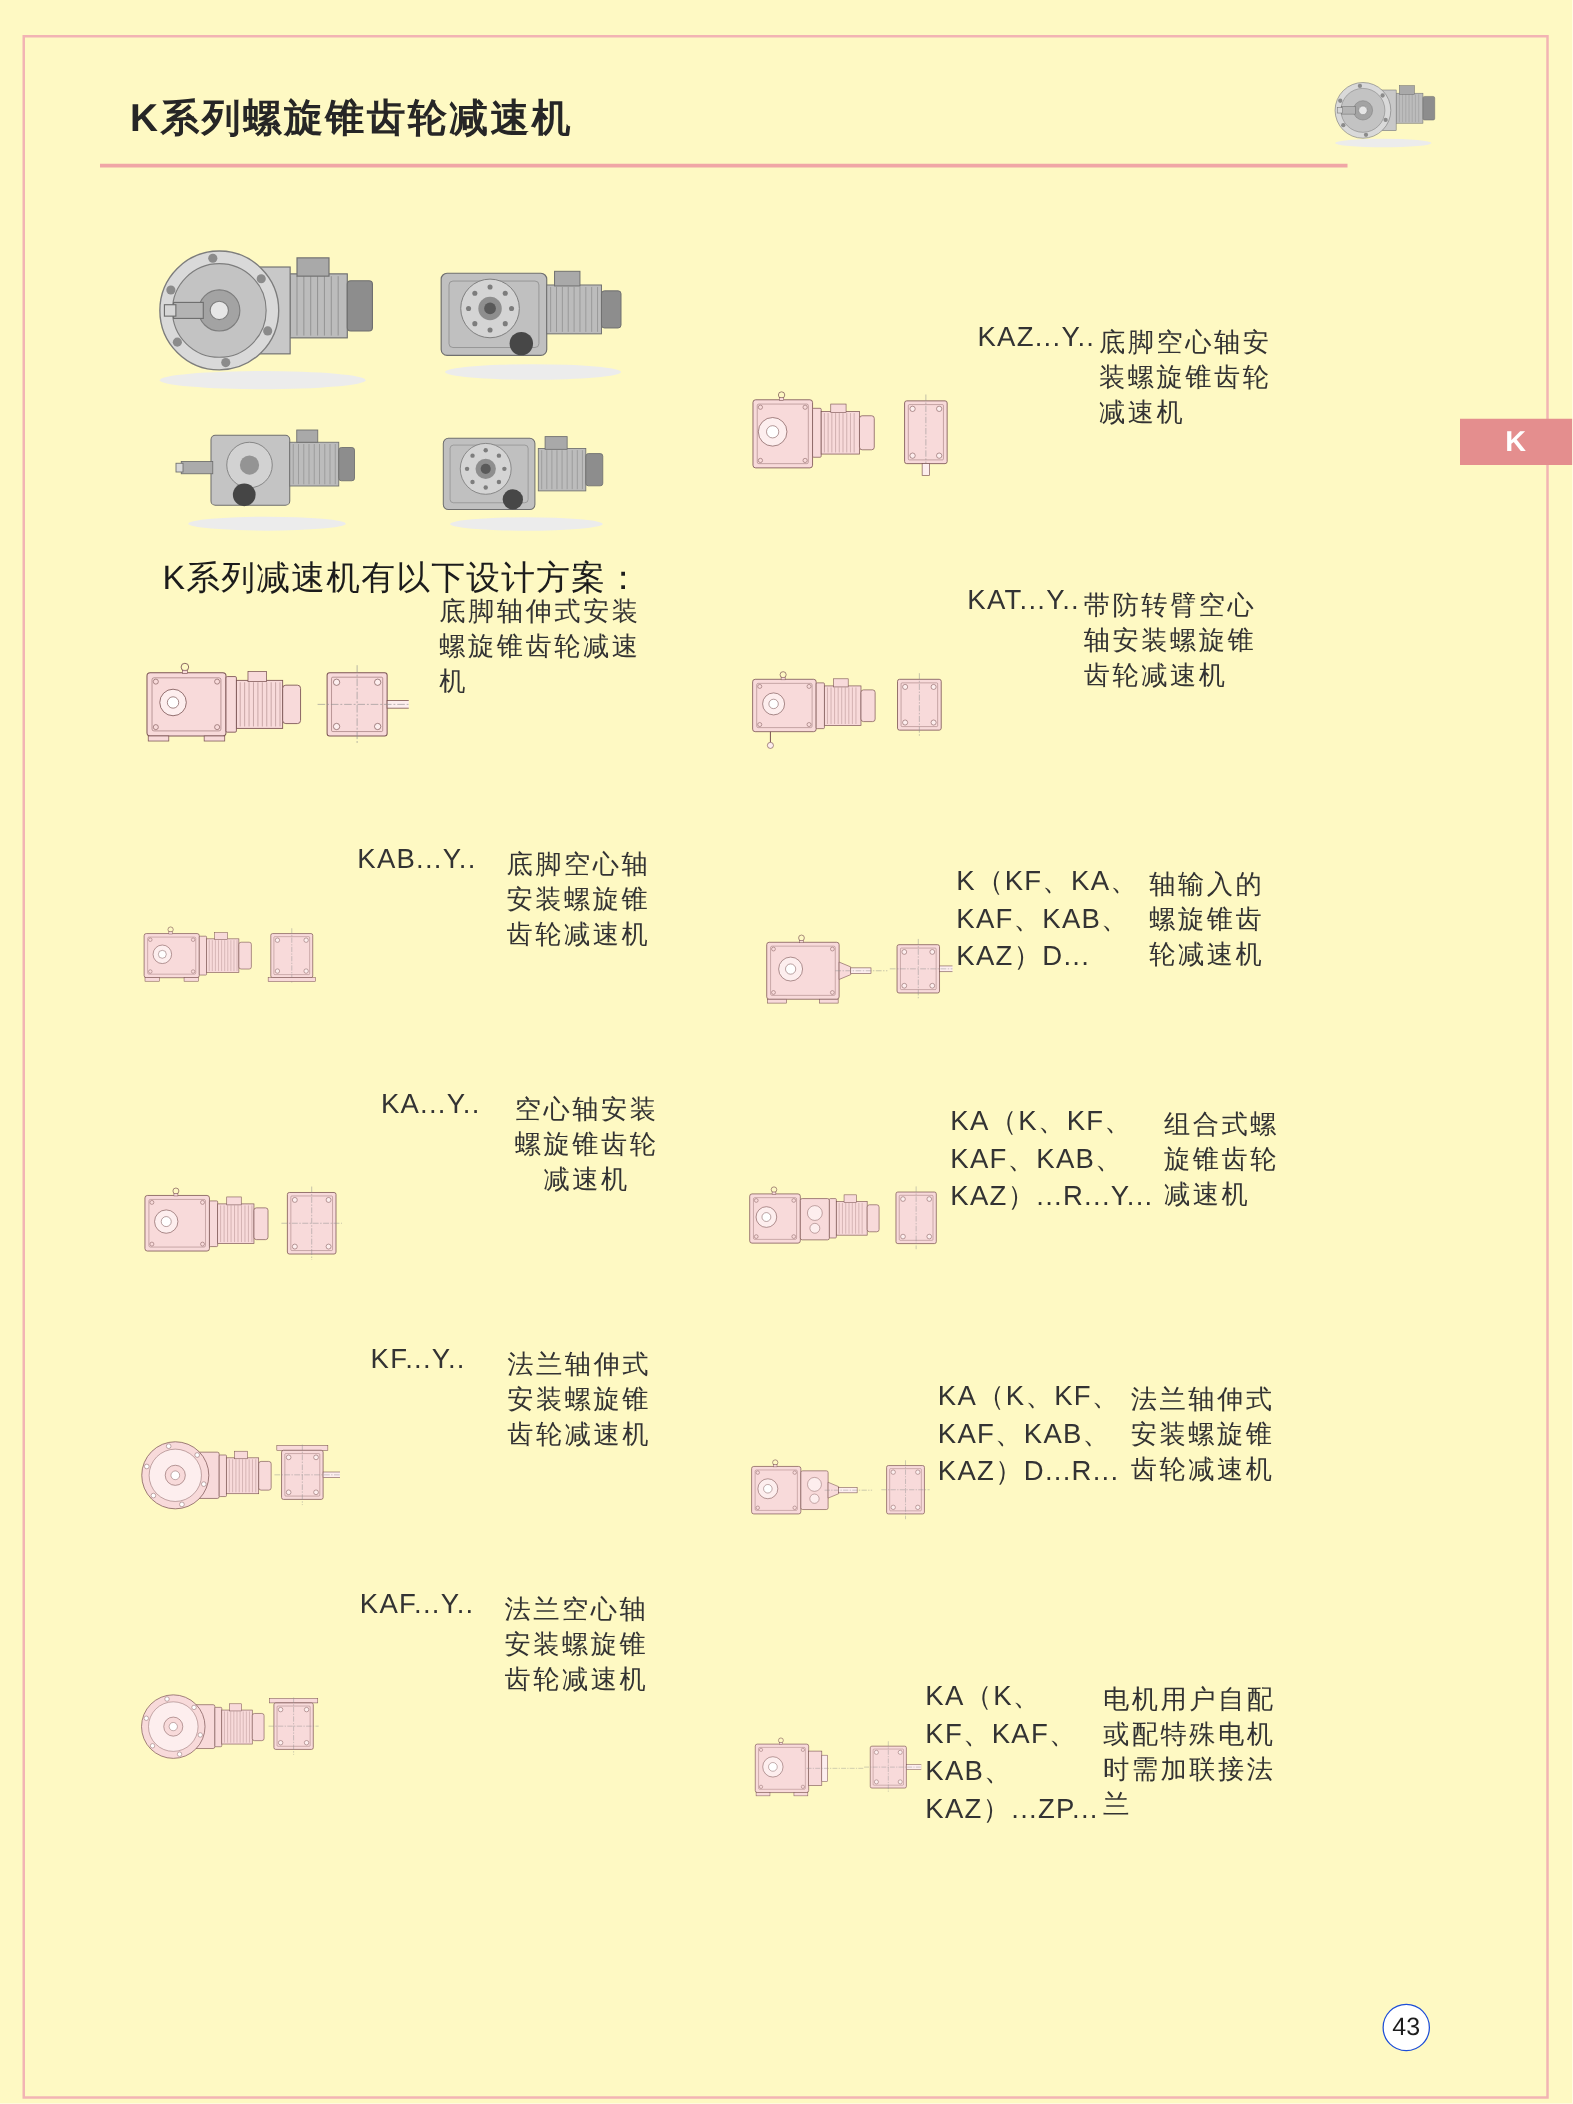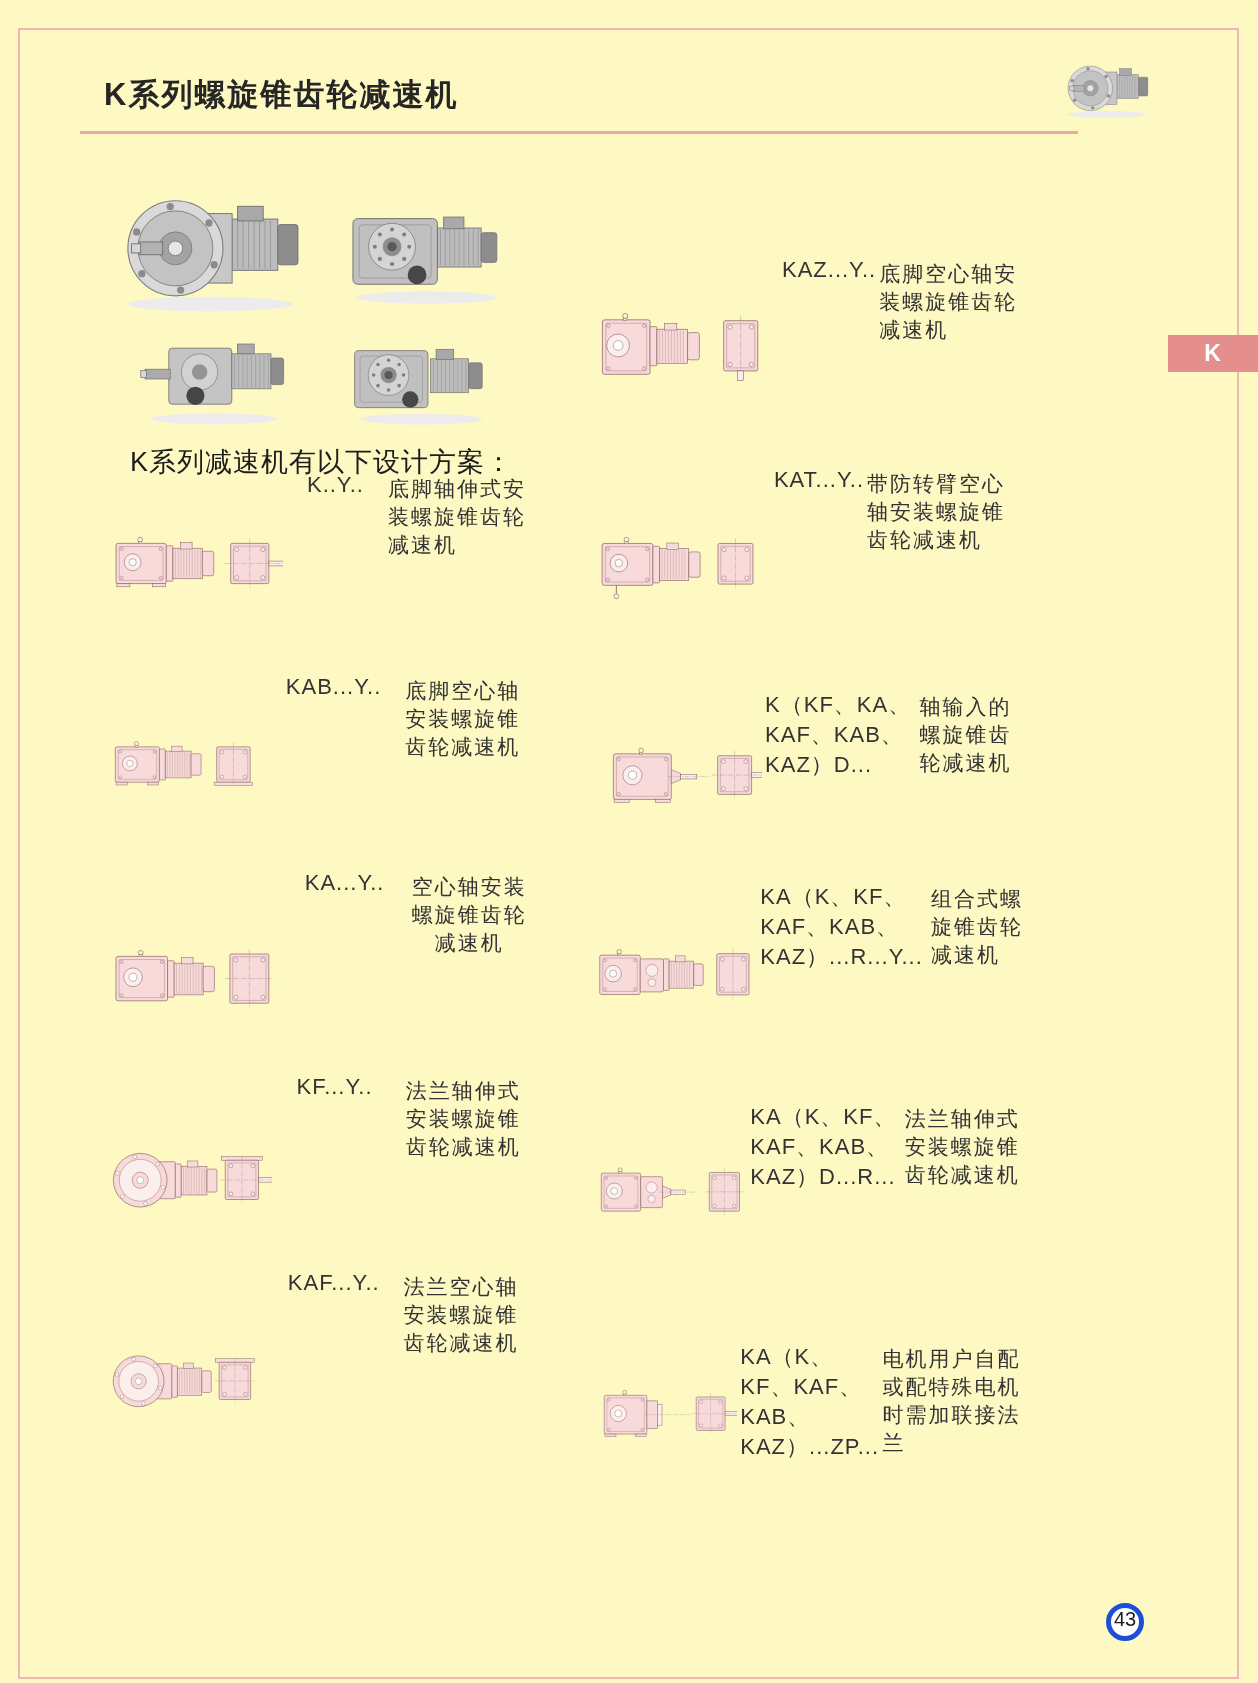--- a/index.html
+++ b/index.html
@@ -13,22 +13,22 @@
   .title-rule{position:absolute;left:80px;top:131px;width:998px;height:3px;background:#f0a6a6;}
   .section-heading{position:absolute;left:130px;top:444px;font-size:27px;color:#1c1c1c;letter-spacing:1px;text-align:right;}
   .photo{position:absolute;}
   .photo svg{display:block;width:100%;height:100%;}
   .item{position:absolute;display:flex;flex-direction:row;}
   .item svg{display:block;}
   .model-code{font-size:22px;color:#333;letter-spacing:1px;margin-top:2px;}
   .model-desc{font-size:21px;color:#333;letter-spacing:2px;margin-top:5px;}
   .col-l .model-code,.col-l .model-desc{margin-left:24px;}
   .col-r .model-code,.col-r .model-desc{margin-left:3px;}
-  .page-num{position:absolute;left:1106px;top:1603px;width:38px;height:38px;border:5px solid #1d4ed8;
-            border-radius:50%;box-sizing:border-box;display:flex;align-items:flex-start;justify-content:center;
+  .page-num{position:absolute;left:1106px;top:1603px;width:38px;height:38px;border:1px solid #1d4ed8;
+            border-radius:50%;box-sizing:border-box;display:flex;align-items:center;justify-content:center;
             font-size:20px;color:#1d1d1d;background:#fff;}
 </style>
 </head>
 <body>
 
 <div class="page">
   <div class="frame"></div>
 
   <div class="page-title">K系列螺旋锥齿轮减速机</div>
   <div class="title-rule"></div>
@@ -214,21 +214,20 @@
           <rect x="307" y="52" width="81" height="86" rx="2" fill="none" stroke="#7d5656" stroke-width="0.8"></rect>
           <circle cx="315" cy="60" r="5" fill="#fdeeee" stroke="#7d5656" stroke-width="1.1"></circle>
           <circle cx="380" cy="60" r="5" fill="#fdeeee" stroke="#7d5656" stroke-width="1.1"></circle>
           <circle cx="315" cy="130" r="5" fill="#fdeeee" stroke="#7d5656" stroke-width="1.1"></circle>
           <circle cx="380" cy="130" r="5" fill="#fdeeee" stroke="#7d5656" stroke-width="1.1"></circle>
           <line x1="347.5" y1="33" x2="347.5" y2="157" stroke="#8f8f8f" stroke-width="1" stroke-dasharray="12 3 3 3"></line>
           <rect x="395" y="89" width="38" height="12" fill="#fdeeee" stroke="#7d5656" stroke-width="1.3"></rect>
           <line x1="285" y1="95" x2="467" y2="95" stroke="#8f8f8f" stroke-width="1" stroke-dasharray="12 3 3 3"></line>
         </g>
       </svg>
-    <div class="model-code">K..Y..</div>
     <div class="model-desc">底脚轴伸式安装螺旋锥齿轮减速机</div>
   </section>
   <section class="item col-l" style="left:110px;top:672px;width:420px;">
     <svg width="420" height="185" viewBox="0 0 430 190">
         <g>
           <rect x="15" y="45" width="125" height="100" rx="5" fill="#f8dada" stroke="#7d5656" stroke-width="1.6"></rect>
           <rect x="23" y="53" width="109" height="84" rx="3" fill="none" stroke="#7d5656" stroke-width="0.8"></rect>
           <circle cx="75" cy="36" r="6" fill="none" stroke="#7d5656" stroke-width="1.4"></circle>
           <rect x="71" y="41" width="8" height="5" fill="#f8dada" stroke="#7d5656" stroke-width="1"></rect>
           <circle cx="56.25" cy="92" r="21" fill="#fdeeee" stroke="#7d5656" stroke-width="1.3"></circle>

